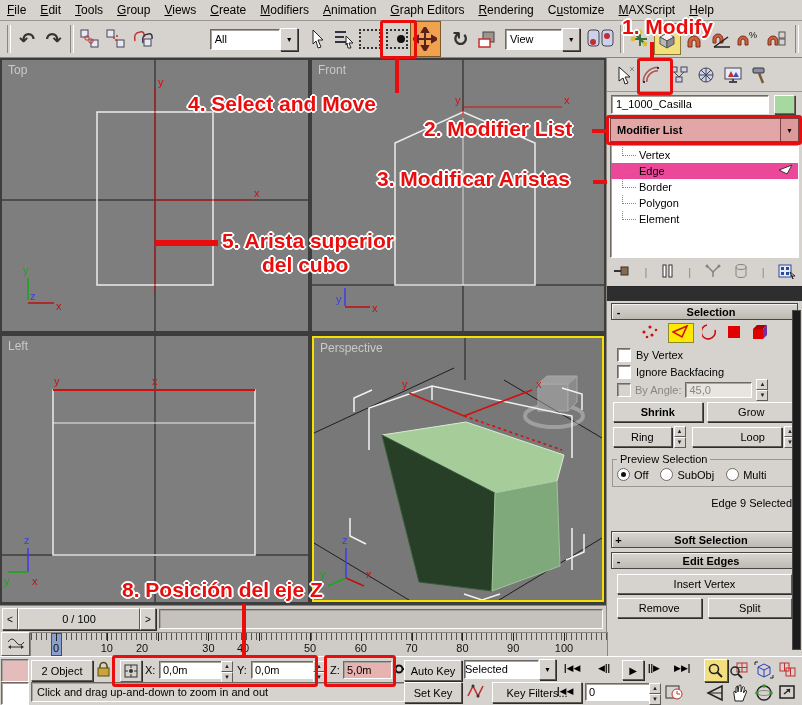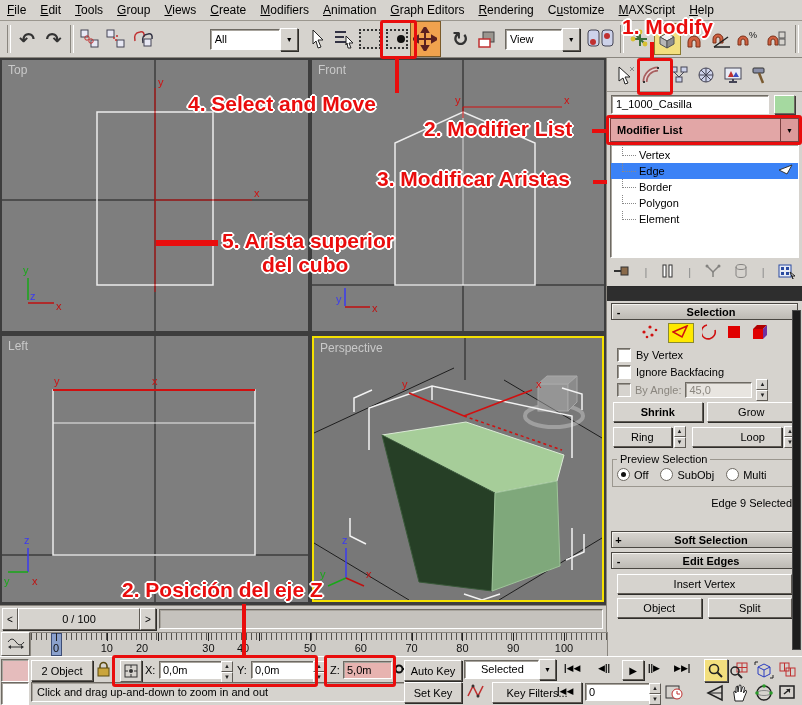--- a/index.html
+++ b/index.html
@@ -22,21 +22,21 @@
   .chk{width:12px;height:12px;background:#fff;border:1px solid;border-color:#6e6a63 #fff #fff #6e6a63;box-shadow:inset 1px 1px 0 #9a968f;display:inline-block;}
   .radio{width:11px;height:11px;border-radius:50%;background:#fff;border:1px solid #6e6a63;display:inline-flex;align-items:center;justify-content:center;}
   .radio.on::after{content:"";width:5px;height:5px;border-radius:50%;background:#111;}
   .row{display:flex;align-items:center;}
   .rollhead{height:15px;background:linear-gradient(#d9d6d1,#bdbab4);border:1px solid #4a4742;
        box-shadow:inset 1px 1px 0 #f4f2ee;display:flex;align-items:center;font-weight:bold;}
   .rollhead .pm{width:13px;text-align:center;font-weight:bold;}
   .rollhead .ttl{flex:1;text-align:center;}
   
   .stack-row{display:flex;align-items:center;height:16px;padding-left:4px;font-size:11px;}
-  .stack-row.sel{background:#3b82f6;}
+  .stack-row.sel{background:#ec4899;}
   .tree-box{width:9px;height:9px;border:1px solid #555;background:#fff linear-gradient(#000,#000) center/5px 1px no-repeat;margin:0 4px 0 1px;flex:none;}
   .tree-line{width:13px;height:8px;border-left:1px dotted #888;border-bottom:1px dotted #888;margin:-8px 3px 0 7px;flex:none;}
   .stack-label{flex:1;}
   .stack-arrow{margin-right:4px;flex:none;}
   
   .annot{position:absolute;color:#e90d0d;font-weight:bold;font-size:21px;letter-spacing:0;white-space:nowrap;z-index:60;
      text-shadow:-2px 0 0 #fff,2px 0 0 #fff,0 -2px 0 #fff,0 2px 0 #fff,-1px -1px 0 #fff,1px -1px 0 #fff,-1px 1px 0 #fff,1px 1px 0 #fff;}
   .redbox{position:absolute;border:3px solid #e90d0d;border-radius:3px;z-index:55;pointer-events:none;}
   .redline{position:absolute;background:#e90d0d;z-index:55;}
   .ticklabel{position:absolute;top:9px;transform:translateX(-50%);font-size:11px;color:#111;}
@@ -516,21 +516,21 @@
         <span class="ttl">Soft Selection</span>
       </div>
       <div class="rollhead" style="margin-top:4px;">
         <span class="pm">-</span>
         <span class="ttl">Edit Edges</span>
       </div>
       <div class="row" style="padding:5px 6px 0 6px;justify-content:center;">
         <div class="btn" style="flex:1;height:18px;">Insert Vertex</div>
       </div>
       <div class="row" style="gap:6px;padding:4px 6px 0 6px;">
-        <div class="btn" style="flex:1;height:18px;">Object</div>
+        <div class="btn" style="flex:1;height:18px;">Remove</div>
         <div class="btn" style="flex:1;height:18px;">Split</div>
       </div>
     </div>
 
     <div class="abs" style="right:1px;top:252px;width:7px;height:338px;background:#1c1c1c;border:1px solid #4a4a4a;"></div>
   </div>
 
   <div class="abs row" style="left:0;top:605px;width:606px;height:26px;background:#cfccc7;border-top:1px solid #8a867f;">
     <div class="btn" style="width:14px;height:20px;margin-left:2px;font-size:10px;">&lt;</div>
     <div class="btn" style="width:120px;height:20px;">0 / 100</div>
@@ -617,21 +617,21 @@
           <line x1="16" y1="7" x2="16" y2="11" stroke="#111" stroke-width="2"></line>
           <line x1="20" y1="7" x2="20" y2="11" stroke="#111" stroke-width="2"></line>
         </svg>
     </div>
 
     <div class="abs sunken" style="left:31px;top:25px;width:368px;height:18px;line-height:18px;background:#d6d3ce;padding-left:5px;">Click and drag up-and-down to zoom in and out</div>
 
     <div class="abs btn" style="left:404px;top:3px;width:56px;height:19px;">Auto Key</div>
     <div class="abs btn" style="left:404px;top:25px;width:56px;height:19px;">Set Key</div>
     <div class="abs row" style="left:464px;top:3px;width:92px;height:19px;">
-      <div class="sunken" style="flex:1;height:17px;line-height:17px;padding-left:16px;">Selected</div>
+      <div class="sunken" style="flex:1;height:17px;line-height:17px;padding-left:0;">Selected</div>
       <div class="btn" style="width:15px;height:19px;font-size:7px;">▼</div>
     </div>
     <div class="abs" style="left:466px;top:26px;">
       <svg width="20" height="16" viewBox="0 0 20 16">
           <polyline points="2,13 7,3 12,13 17,3" fill="none" stroke="#c03030" stroke-width="1.6"></polyline>
           <circle cx="7" cy="3" r="1.5" fill="#333"></circle>
           <circle cx="12" cy="13" r="1.5" fill="#333"></circle>
         </svg>
     </div>
     <div class="abs btn" style="left:492px;top:25px;width:88px;height:19px;">Key Filters...</div>
@@ -733,18 +733,18 @@
   <div class="redline" style="left:593px;top:180px;width:14px;height:4px;"></div>
 
   <div class="redbox" style="left:380px;top:20px;width:31px;height:33px;"></div>
   <div class="redline" style="left:395px;top:56px;width:4px;height:37px;"></div>
   <div class="annot" style="left:188px;top:92px;">4. Select and Move</div>
 
   <div class="redline" style="left:156px;top:240px;width:62px;height:6px;"></div>
   <div class="annot" style="left:222px;top:229px;">5. Arista superior</div>
   <div class="annot" style="left:262px;top:253px;">del cubo</div>
 
-  <div class="annot" style="left:122px;top:578px;">2. Posición del eje Z</div>
+  <div class="annot" style="left:122px;top:578px;">8. Posición del eje Z</div>
   <div class="redline" style="left:242px;top:604px;width:4px;height:52px;"></div>
   <div class="redbox" style="left:112px;top:655px;width:200px;height:26px;"></div>
   <div class="redbox" style="left:324px;top:655px;width:66px;height:26px;"></div>
 
 </div>
 
 </body></html>

